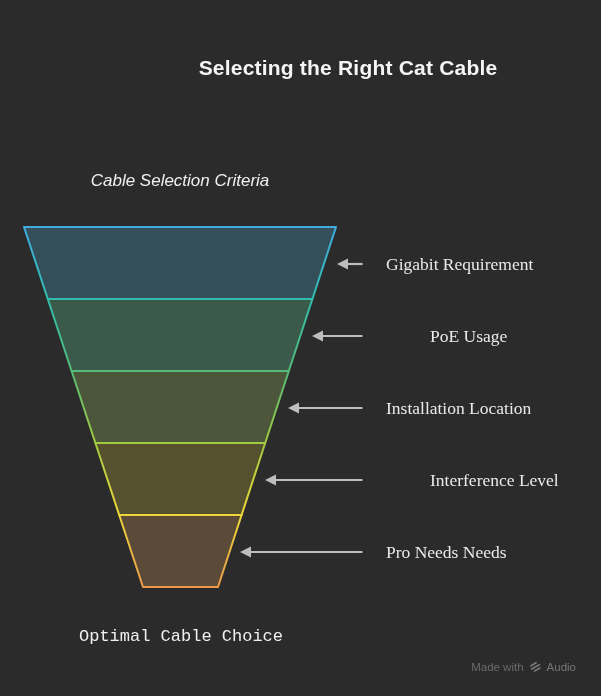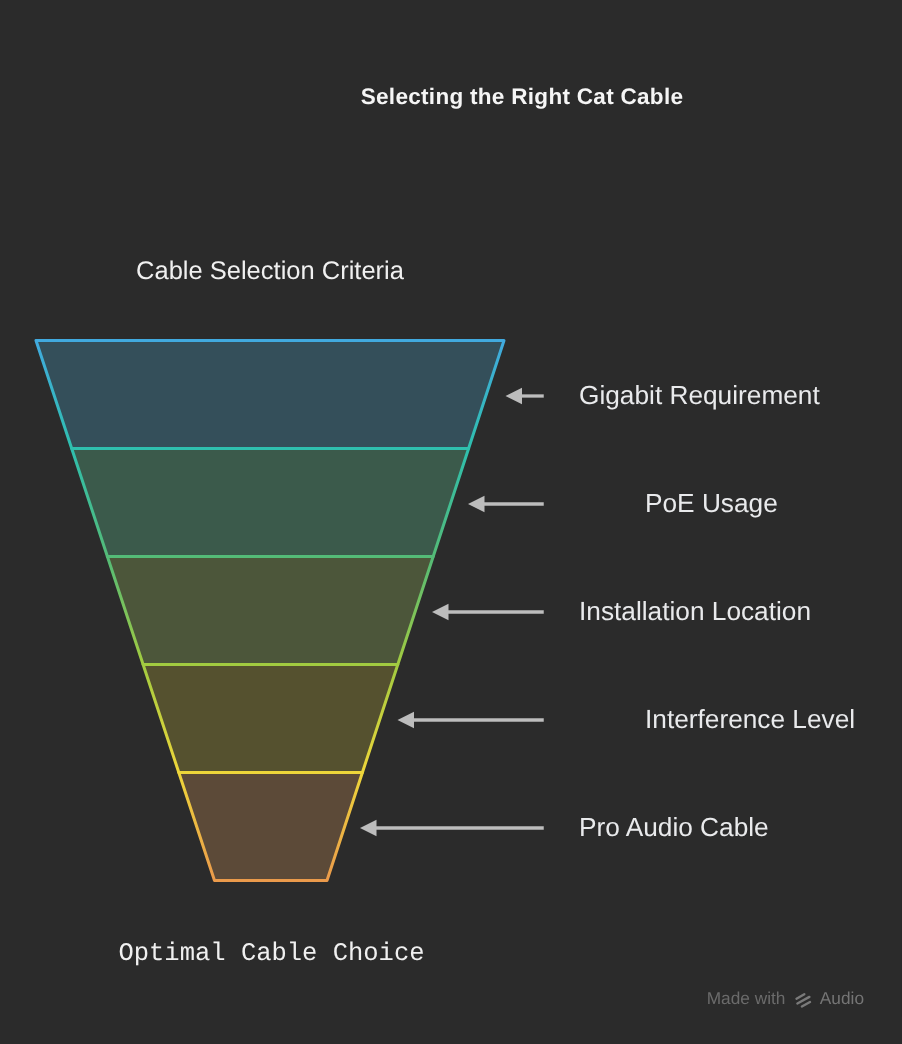--- a/index.html
+++ b/index.html
@@ -2,36 +2,36 @@
 <html><head>
 <meta charset="utf-8">
 <style>
   html,body{margin:0;padding:0;background:#2b2b2b;}
   .canvas{
     position:relative;width:601px;height:696px;background:#2b2b2b;
     overflow:hidden;font-family:"Liberation Sans",sans-serif;
   }
   .diagram-title{
     position:absolute;left:348px;top:56px;transform:translateX(-50%);
-    white-space:nowrap;font-size:15px;font-weight:700;color:#f5f5f5;
+    white-space:nowrap;font-size:21px;font-weight:700;color:#f5f5f5;
     letter-spacing:.2px;
   }
   .funnel-caption{
     position:absolute;transform:translateX(-50%);white-space:nowrap;
     font-size:17px;font-weight:400;color:#f0f0f0;
   }
-  .caption-top{left:180px;top:171px;}
+  .caption-top{left:180px;top:171px;font-style:italic;}
   .caption-bottom{left:181px;top:627px;font-family:Liberation Mono, monospace;}
   #funnel-svg{position:absolute;left:0;top:0;}
   .stage-label{
     position:absolute;left:386px;transform:translateY(-50%);
-    white-space:nowrap;font-size:17.5px;font-weight:400;color:#e9eaec;
+    white-space:nowrap;font-size:17.5px;font-weight:400;color:#e9eaec;font-family:Liberation Serif, serif;
   }
   .watermark{
-    position:absolute;right:25px;top:660px;display:flex;
+    position:absolute;right:25px;top:660px;display:flex;align-items:center;
     gap:5px;font-size:11.5px;color:#6b6b6b;
   }
   .watermark .brand{color:#757575;}
   .napkin-icon{display:inline-block;}
 </style>
 </head>
 <body>
 
 <div class="canvas">
 
@@ -75,21 +75,21 @@
         <line x1="249" y1="552" x2="362.5" y2="552" stroke="#bdbdbd" stroke-width="2.2"></line>
         <polygon points="240,552 251,546.5 251,557.5" fill="#bdbdbd"></polygon>
       </g>
     </svg>
 
   <div id="stage-labels">
       <div class="stage-label" style="top: 264px;">Gigabit Requirement</div>
       <div class="stage-label" style="top: 336px; margin-left: 44px;">PoE Usage</div>
       <div class="stage-label" style="top: 408px; text-align: center;">Installation Location</div>
       <div class="stage-label" style="top: 480px; margin-left: 44px;">Interference Level</div>
-      <div class="stage-label" style="top: 552px;">Pro Audio Cable</div>
+      <div class="stage-label" style="top: 552px;">Pro Needs Needs</div>
     </div>
 
   <div class="funnel-caption caption-bottom">Optimal Cable Choice</div>
 
   <div class="watermark">
     <span>Made with</span>
     <svg class="napkin-icon" width="13" height="13" viewBox="0 0 13 13">
       <g stroke="#7a7a7a" stroke-width="1.6" stroke-linecap="round" fill="none">
         <line x1="2" y1="5.8" x2="7.2" y2="2.8"></line>
         <line x1="2.6" y1="9" x2="10.6" y2="4.6"></line>

